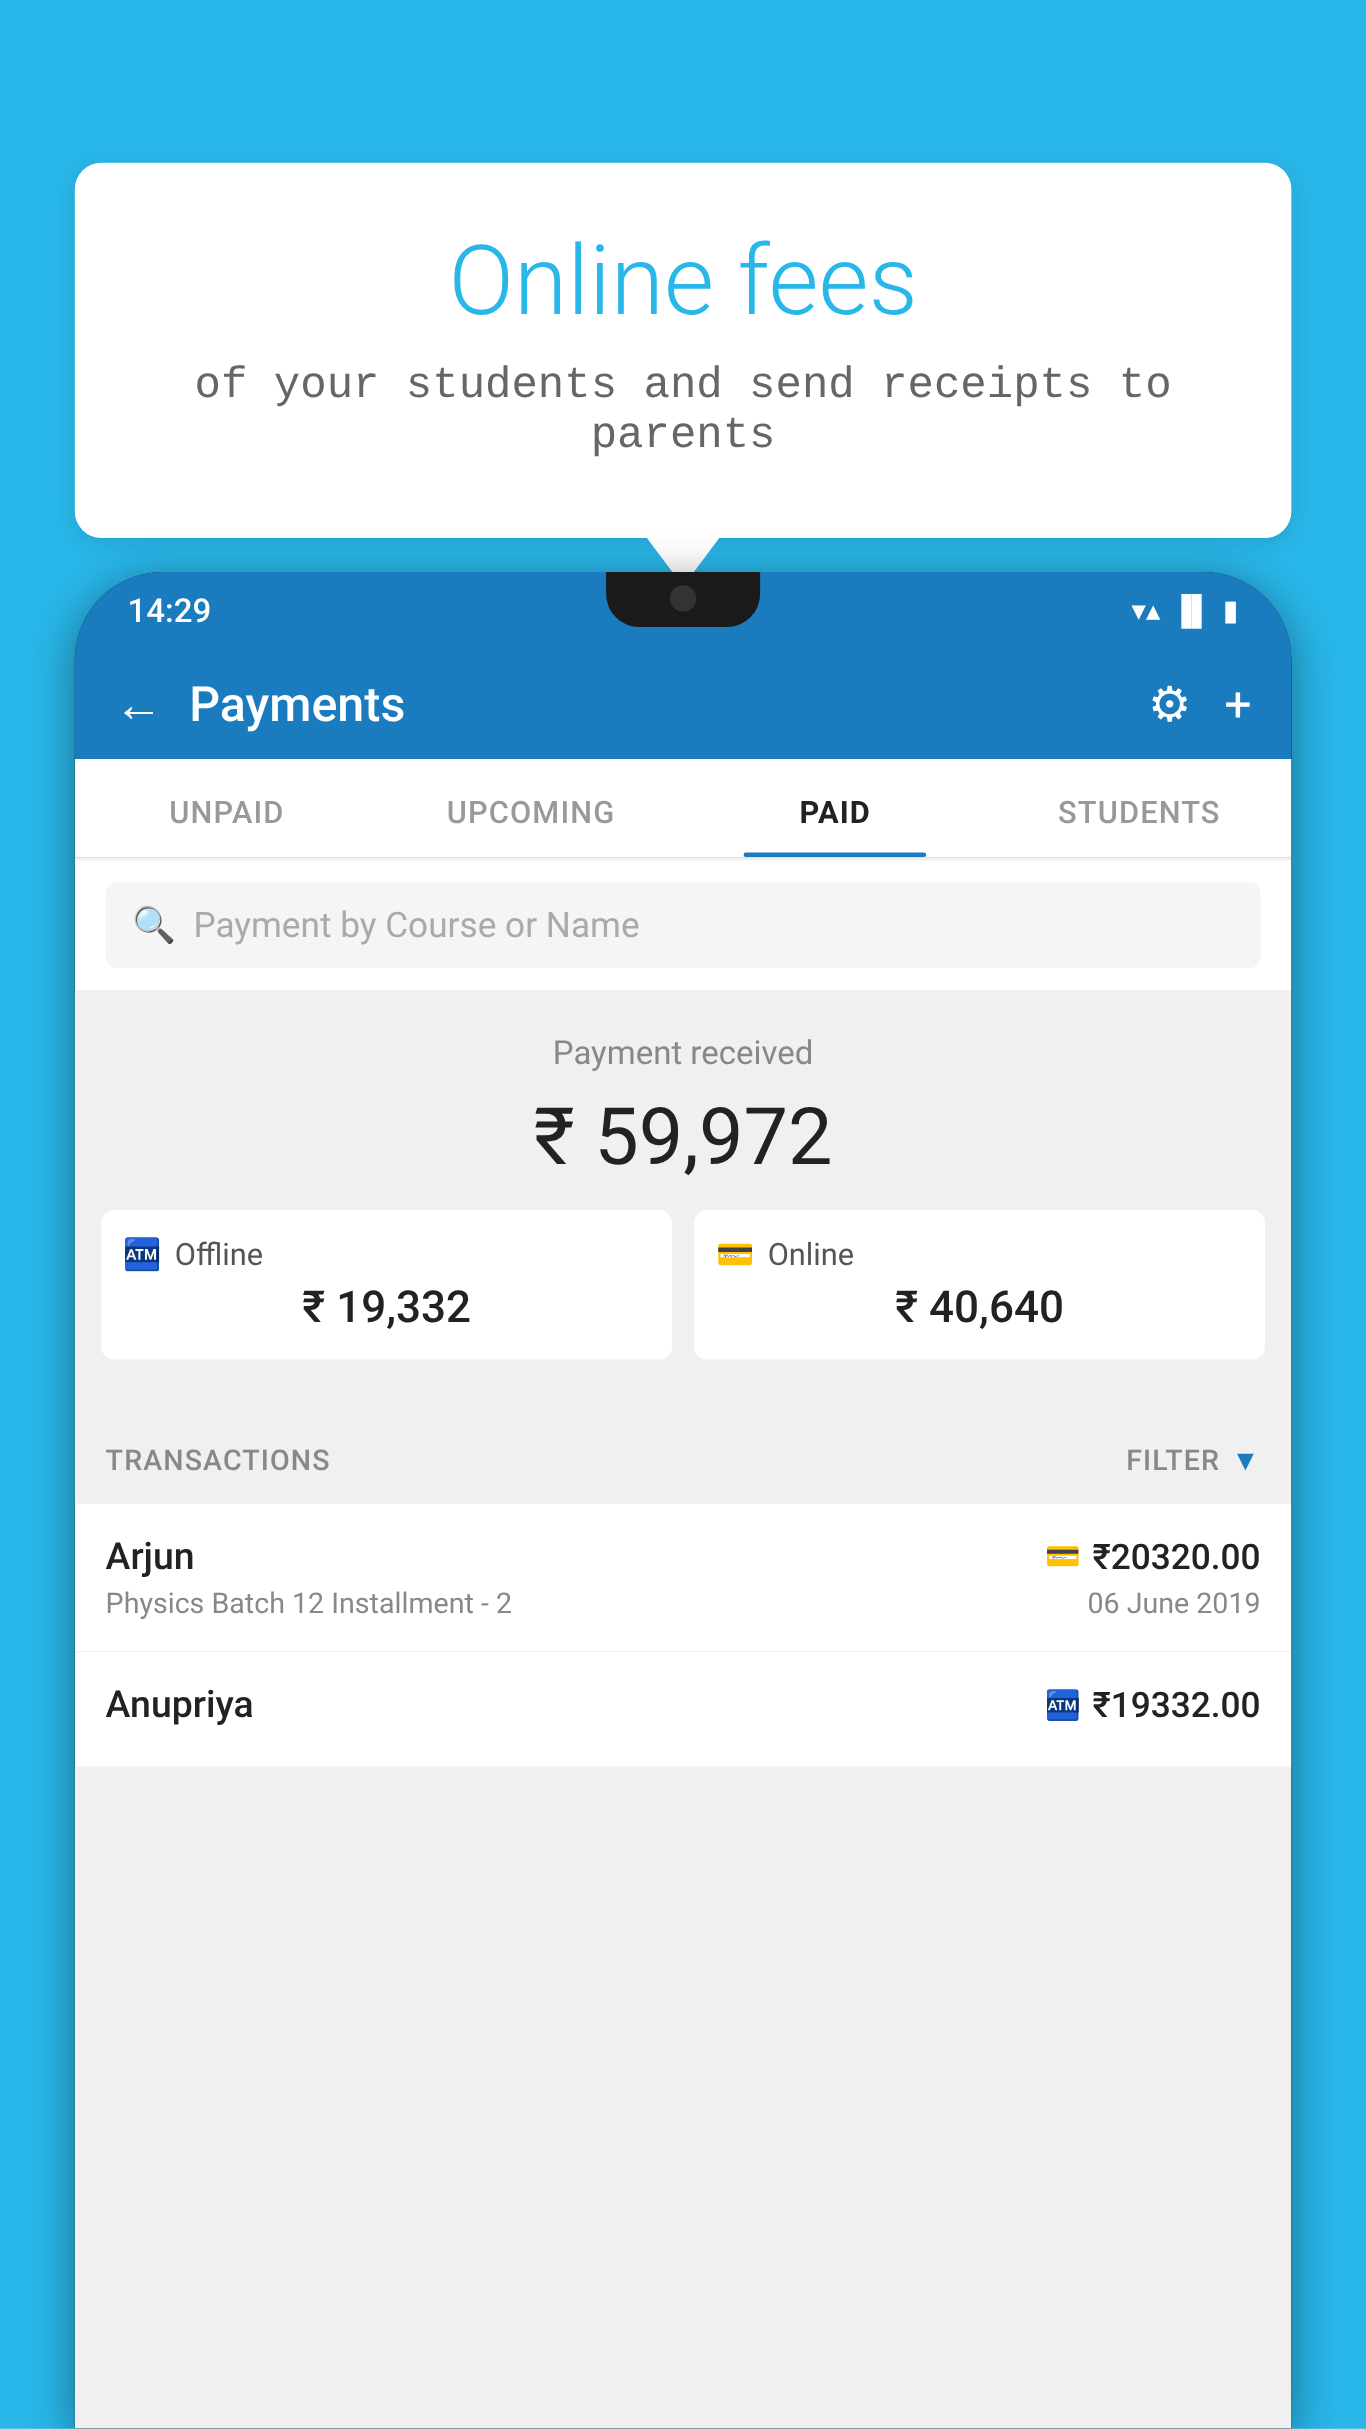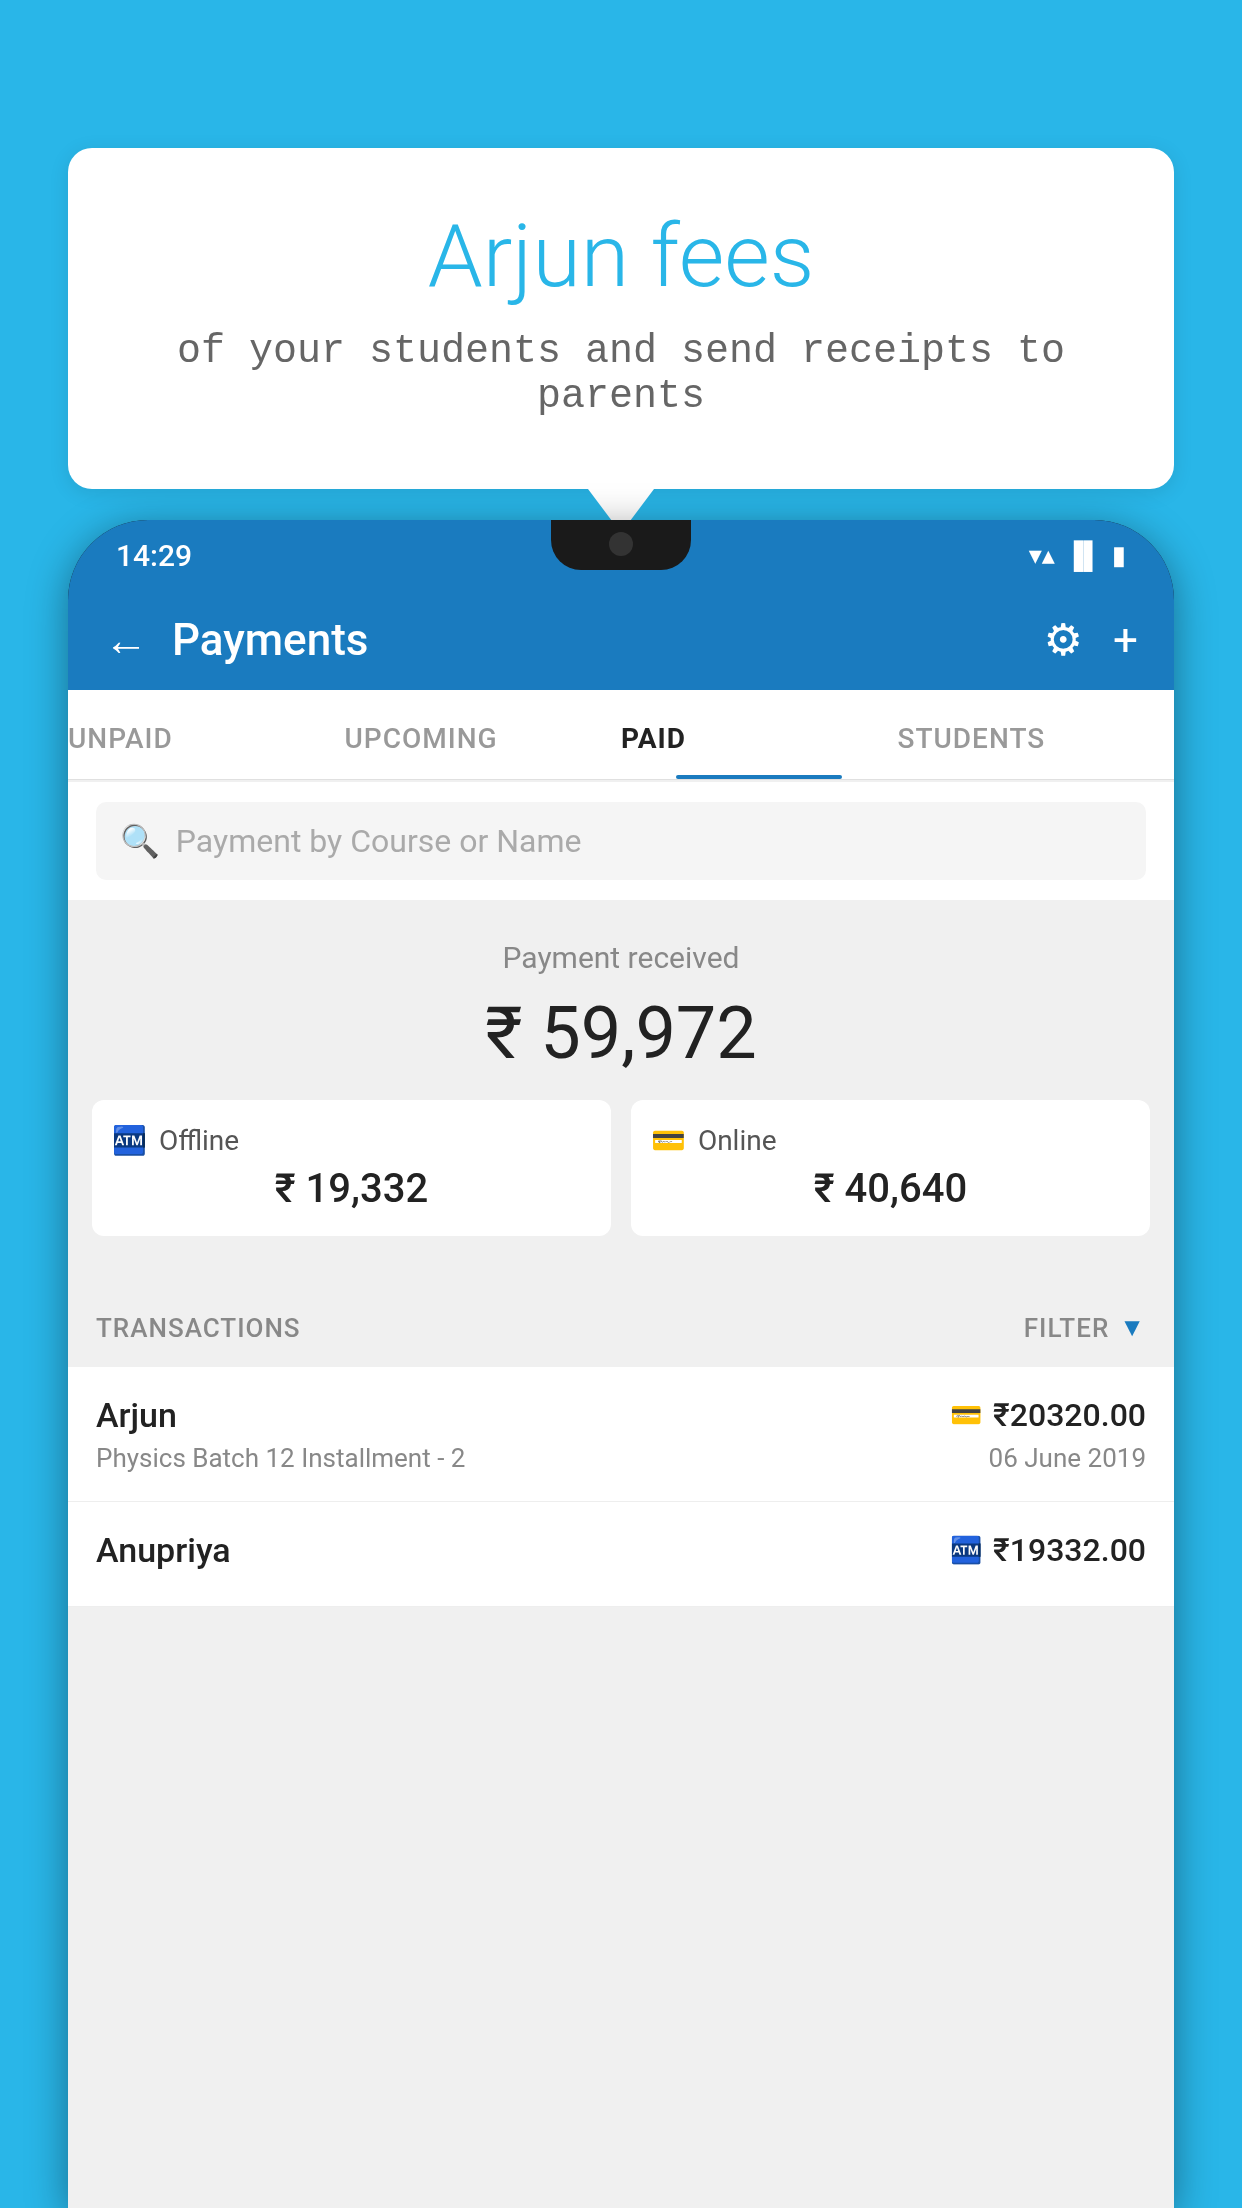--- a/index.html
+++ b/index.html
@@ -162,21 +162,21 @@
 
     
     .tabs {
       background: white;
       display: flex;
       border-bottom: 1px solid #e0e0e0;
     }
 
     .tab {
       flex: 1;
-      text-align: left;
+      text-align: center;
       padding: 32px 0 24px;
       font-size: 28px;
       color: #999;
       font-weight: 500;
       letter-spacing: 1px;
       cursor: pointer;
       position: relative;
     }
 
     .tab.active {
@@ -362,21 +362,21 @@
 
     .transaction-date {
       font-size: 26px;
       color: #888;
     }
   </style>
 </head>
 <body>
 
 <div class="speech-bubble">
-  <div class="bubble-title">Arjun fees</div>
+  <div class="bubble-title">Online fees</div>
   <div class="bubble-subtitle">of your students and send receipts to parents</div>
 </div>
 
 <div class="phone-frame">
 
   <div class="phone-status-bar">
     <span class="status-time">14:29</span>
     <div class="notch">
       <div class="notch-camera"></div>
     </div>

